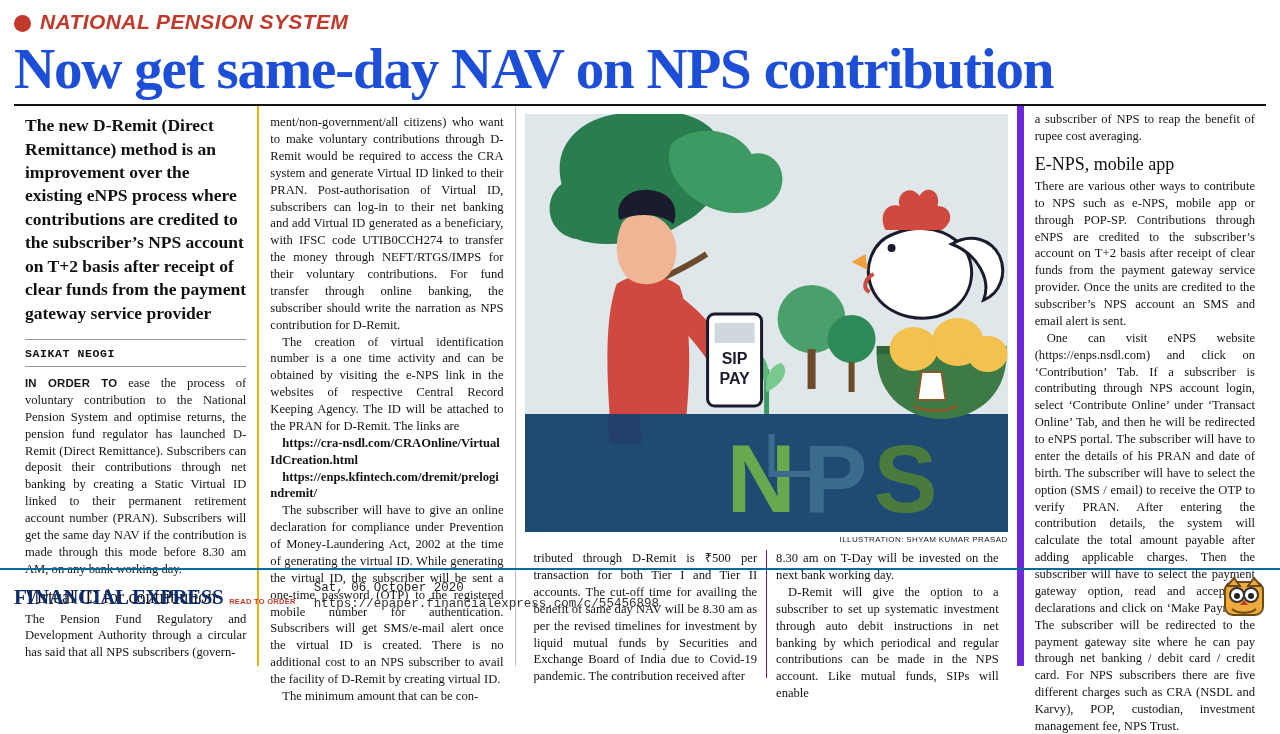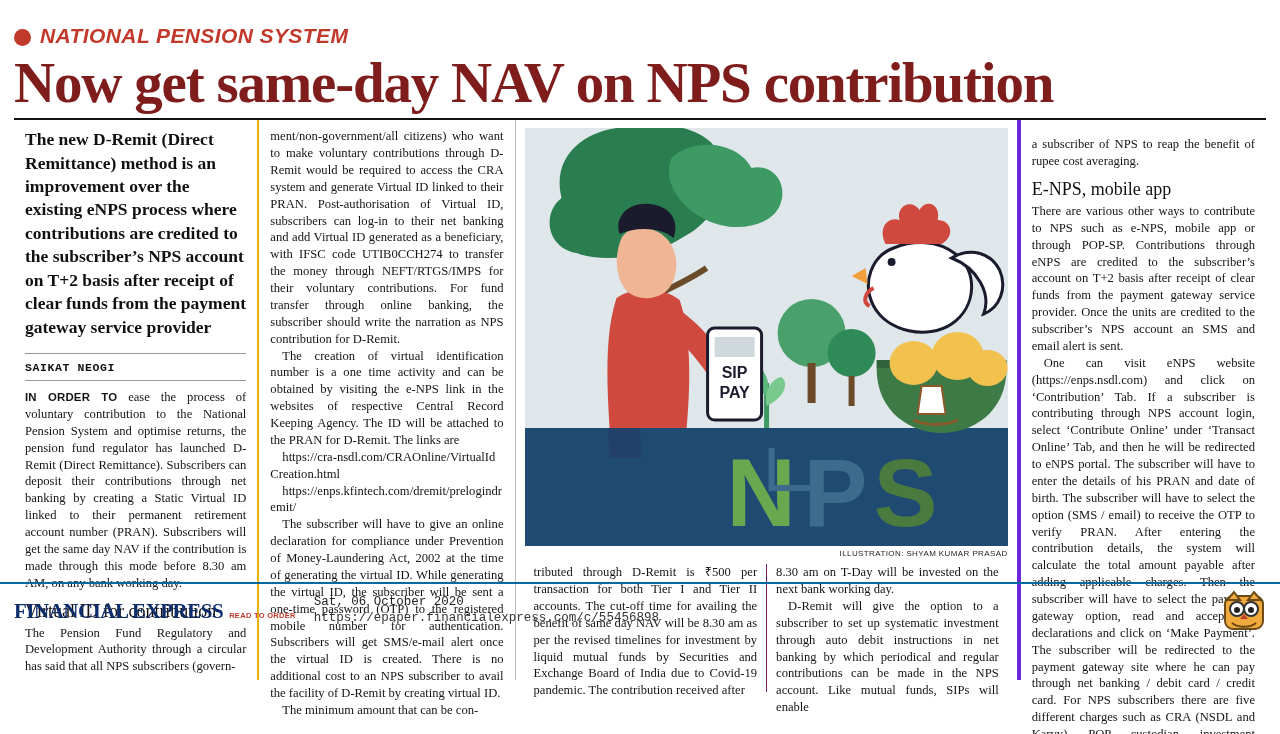--- a/index.html
+++ b/index.html
@@ -5,21 +5,21 @@
   * { box-sizing: border-box; }
   html, body { margin: 0; padding: 0; }
   body {
     width: 1280px; height: 734px;
     background: #ffffff;
     font-family: "Liberation Serif", serif;
     color: #111;
     overflow: hidden;
     position: relative;
   }
-  .page { width: 1280px; height: 624px; position: relative; padding: 0 14px; margin-top: 14px; }
+  .page { width: 1280px; height: 624px; position: relative; padding: 0 14px; }
 
   
   .kicker {
     display: flex; align-items: center; gap: 9px;
     padding-top: 10px;
   }
   .kicker-dot {
     width: 17px; height: 17px; border-radius: 50%;
     background: #c0392b; display: inline-block; flex: 0 0 auto;
     margin-top: 2px;
@@ -34,21 +34,21 @@
   }
 
   
   .headline {
     font-family: "Liberation Serif", serif;
     font-weight: bold;
     font-size: 57px;
     line-height: 1.02;
     letter-spacing: -1.2px;
     margin: 6px 0 2px 0;
-    color: #7f1d1d;
+    color: #1d4ed8;
     white-space: nowrap;
   }
   .rule-top {
     border-top: 2px solid #111;
     margin: 6px 0 0 0;
   }
 
   
   .content {
     display: flex;
@@ -58,21 +58,21 @@
   }
   .col {
     position: relative;
     padding: 8px 11px 0 11px;
   }
   .col + .col { border-left: 2px solid #eab308; }
 
   .col1 { width: 246px; }
   .col2 { width: 260px; }
   .col-art { width: 508px; border-left: 1px solid #bdbdbd; padding: 8px 9px 0 9px;}
-  .col5 { width: 252px; border-left: 4px solid #6d28d9; padding: 16px 11px 0 11px;}
+  .col5 { width: 252px; border-left: 7px solid #6d28d9; padding: 5px 11px 0 11px;}
 
   
   .standfirst {
     font-family: "Liberation Serif", serif;
     font-weight: bold;
     font-size: 17.5px;
     line-height: 1.34;
     color: #111;
   }
   .byline-rule { border-top: 1px solid #999; margin: 14px 0 7px 0; }
@@ -96,21 +96,21 @@
   }
   p.body + p.body { text-indent: 12px; }
   p.body.noindent { text-indent: 0; }
   .lead-in { font-family: "Liberation Sans", sans-serif; font-weight: bold; font-size: 11.4px; letter-spacing: .2px;}
   .subhead {
     font-family: "Liberation Serif", serif;
     font-size: 18px;
     margin: 9px 0 3px 0;
     color: #111;
   }
-  .url { word-break: break-all; }
+  .url { word-break: break-all; font-weight: bold; }
 
   
   .art-frame {
     width: 100%; height: 418px;
     background: #a3a3a3;
     position: relative;
     overflow: hidden;
   }
   .credit {
     font-family: "Liberation Sans", sans-serif;

